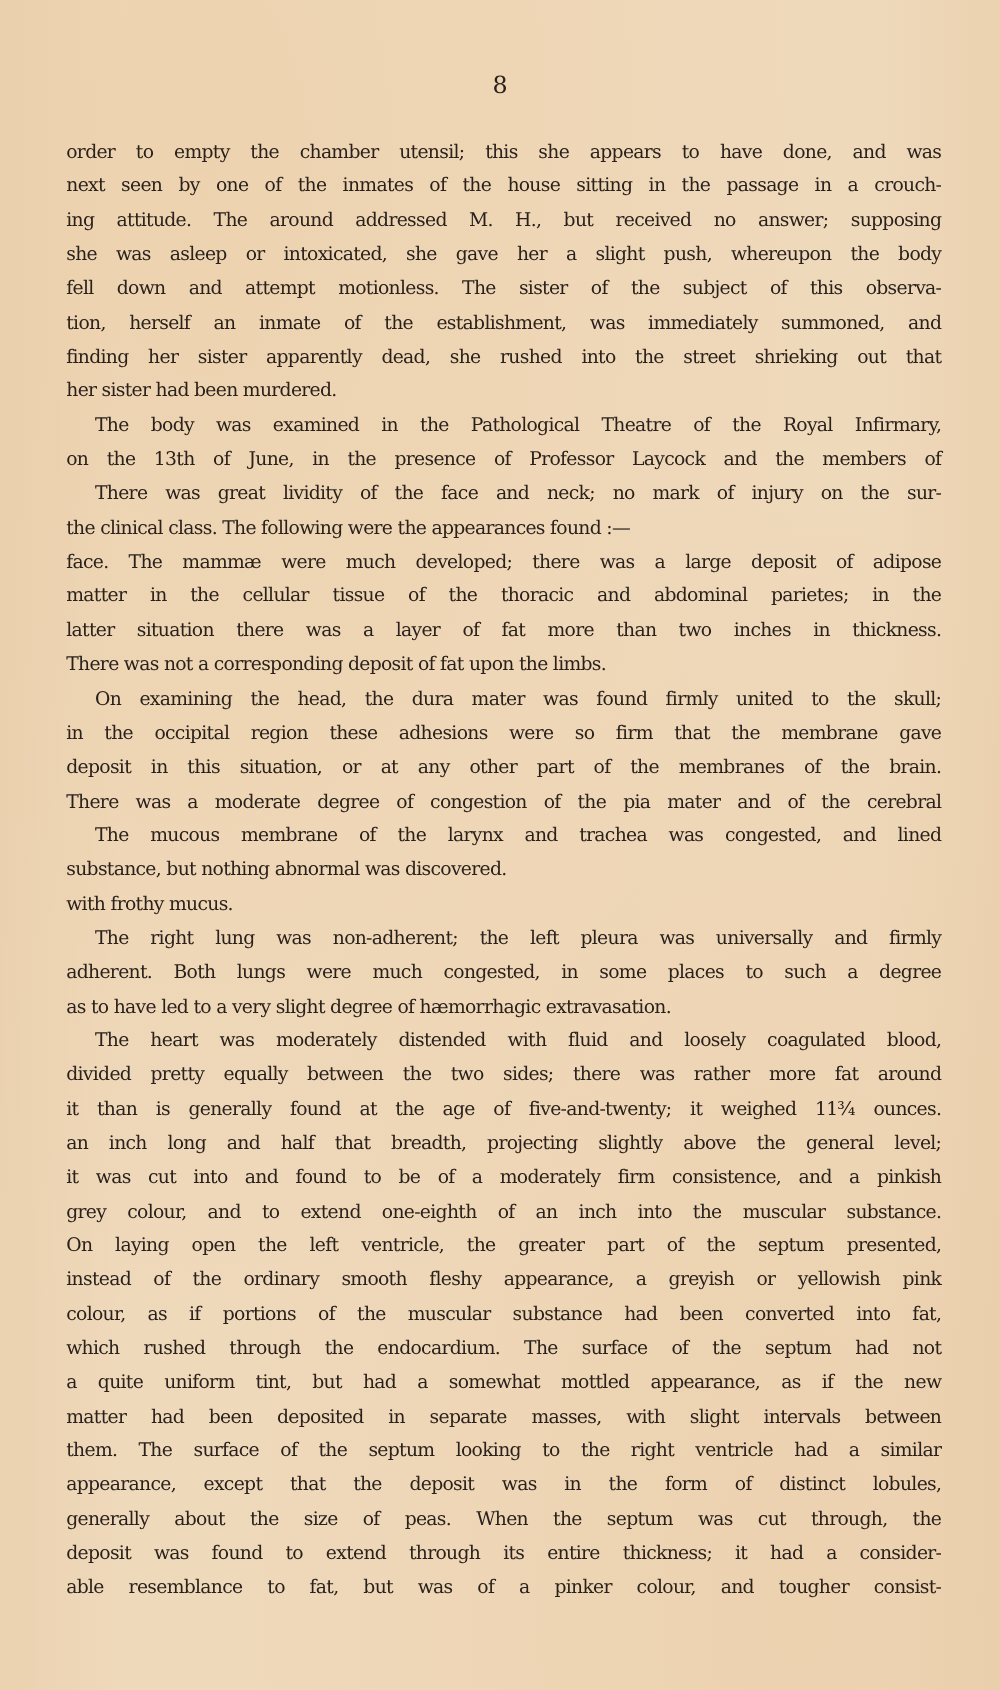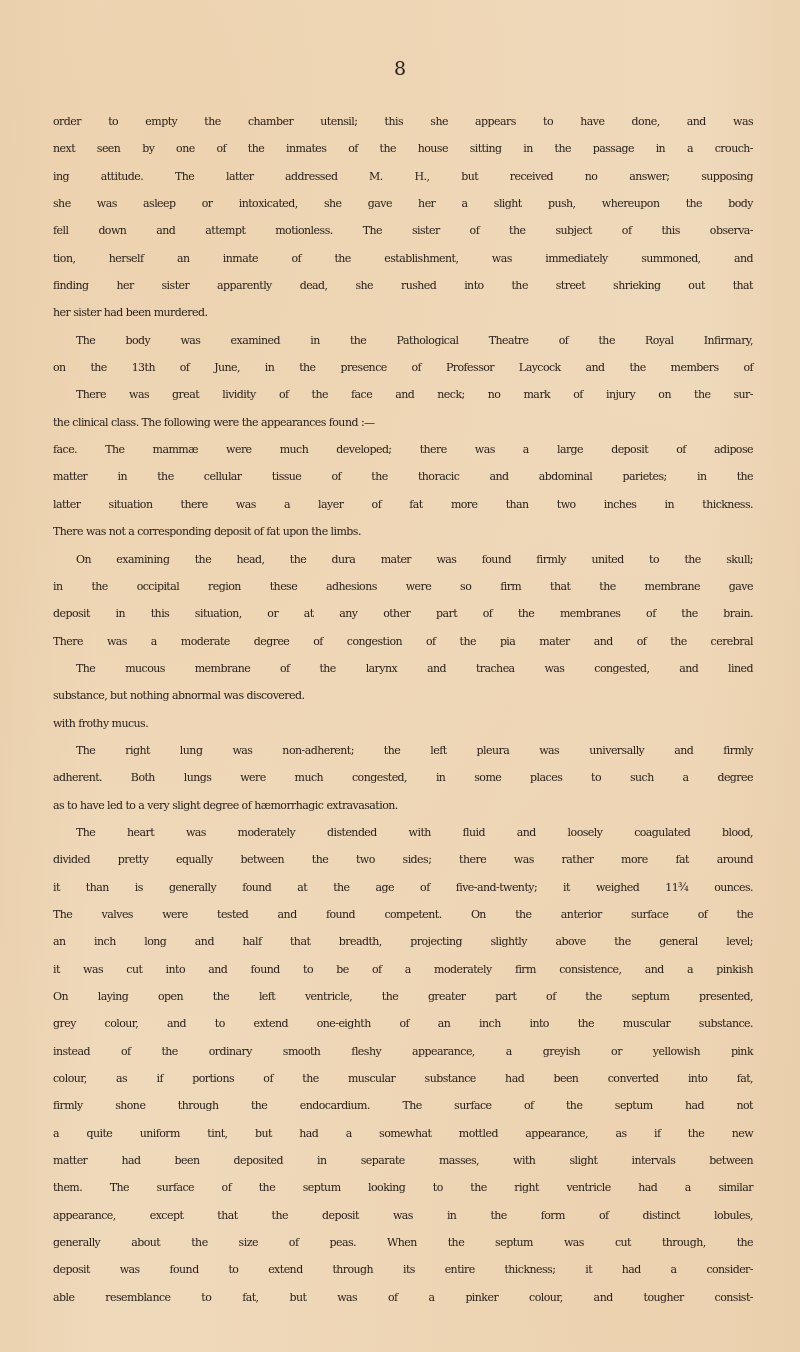--- a/index.html
+++ b/index.html
@@ -38,21 +38,21 @@
     }
     .body-text {
       position: absolute;
       left: 53px;
       top: 108px;
       width: 700px;
     }
     .line {
       height: 27.35px;
       line-height: 27.35px;
-      font-size: 11px;
+      font-size: 15px;
       letter-spacing: -0.55px;
       word-spacing: 0px;
       white-space: nowrap;
       text-align: justify;
       text-align-last: justify;
       overflow: visible;
     }
     .line.last {
       text-align-last: left;
     }
@@ -62,21 +62,21 @@
   </style>
 </head>
 <body>
 
 <div class="page">
   <div class="page-number">8</div>
   <div class="body-text" id="body-text">
 
   <div class="line">order to empty the chamber utensil; this she appears to have done, and was</div>
       <div class="line">next seen by one of the inmates of the house sitting in the passage in a crouch-</div>
-      <div class="line">ing attitude.  The latter addressed M. H., but received no answer; supposing</div>
+      <div class="line">ing attitude.  The around addressed M. H., but received no answer; supposing</div>
       <div class="line">she was asleep or intoxicated, she gave her a slight push, whereupon the body</div>
       <div class="line">fell down and attempt motionless.  The sister of the subject of this observa-</div>
       <div class="line">tion, herself an inmate of the establishment, was immediately summoned, and</div>
       <div class="line">finding her sister apparently dead, she rushed into the street shrieking out that</div>
       <div class="line last">her sister had been murdered.</div>
       <div class="line indent">The body was examined in the Pathological Theatre of the Royal Infirmary,</div>
       <div class="line">on the 13th of June, in the presence of Professor Laycock and the members of</div>
       <div class="line indent">There was great lividity of the face and neck; no mark of injury on the sur-</div>
       <div class="line last">the clinical class.  The following were the appearances found :—</div>
       <div class="line">face.  The mammæ were much developed; there was a large deposit of adipose</div>
@@ -89,28 +89,27 @@
       <div class="line">There was a moderate degree of congestion of the pia mater and of the cerebral</div>
       <div class="line indent">The mucous membrane of the larynx and trachea was congested, and lined</div>
       <div class="line last">substance, but nothing abnormal was discovered.</div>
       <div class="line last">with frothy mucus.</div>
       <div class="line indent">The right lung was non-adherent; the left pleura was universally and firmly</div>
       <div class="line">adherent.  Both lungs were much congested, in some places to such a degree</div>
       <div class="line last">as to have led to a very slight degree of hæmorrhagic extravasation.</div>
       <div class="line indent">The heart was moderately distended with fluid and loosely coagulated blood,</div>
       <div class="line">divided pretty equally between the two sides; there was rather more fat around</div>
       <div class="line">it than is generally found at the age of five-and-twenty; it weighed 11¾ ounces.</div>
-      <div class="line">The valves were tested and found competent.  On the anterior surface of the</div>
       <div class="line">an inch long and half that breadth, projecting slightly above the general level;</div>
       <div class="line">it was cut into and found to be of a moderately firm consistence, and a pinkish</div>
+      <div class="line">grey colour, and to extend one-eighth of an inch into the muscular substance.</div>
       <div class="line">On laying open the left ventricle, the greater part of the septum presented,</div>
-      <div class="line">grey colour, and to extend one-eighth of an inch into the muscular substance.</div>
       <div class="line">instead of the ordinary smooth fleshy appearance, a greyish or yellowish pink</div>
       <div class="line">colour, as if portions of the muscular substance had been converted into fat,</div>
-      <div class="line">firmly shone through the endocardium.  The surface of the septum had not</div>
+      <div class="line">which rushed through the endocardium.  The surface of the septum had not</div>
       <div class="line">a quite uniform tint, but had a somewhat mottled appearance, as if the new</div>
       <div class="line">matter had been deposited in separate masses, with slight intervals between</div>
       <div class="line">them.  The surface of the septum looking to the right ventricle had a similar</div>
       <div class="line">appearance, except that the deposit was in the form of distinct lobules,</div>
       <div class="line">generally about the size of peas.  When the septum was cut through, the</div>
       <div class="line">deposit was found to extend through its entire thickness; it had a consider-</div>
       <div class="line">able resemblance to fat, but was of a pinker colour, and tougher consist-</div>
     </div>
 </div>
 

